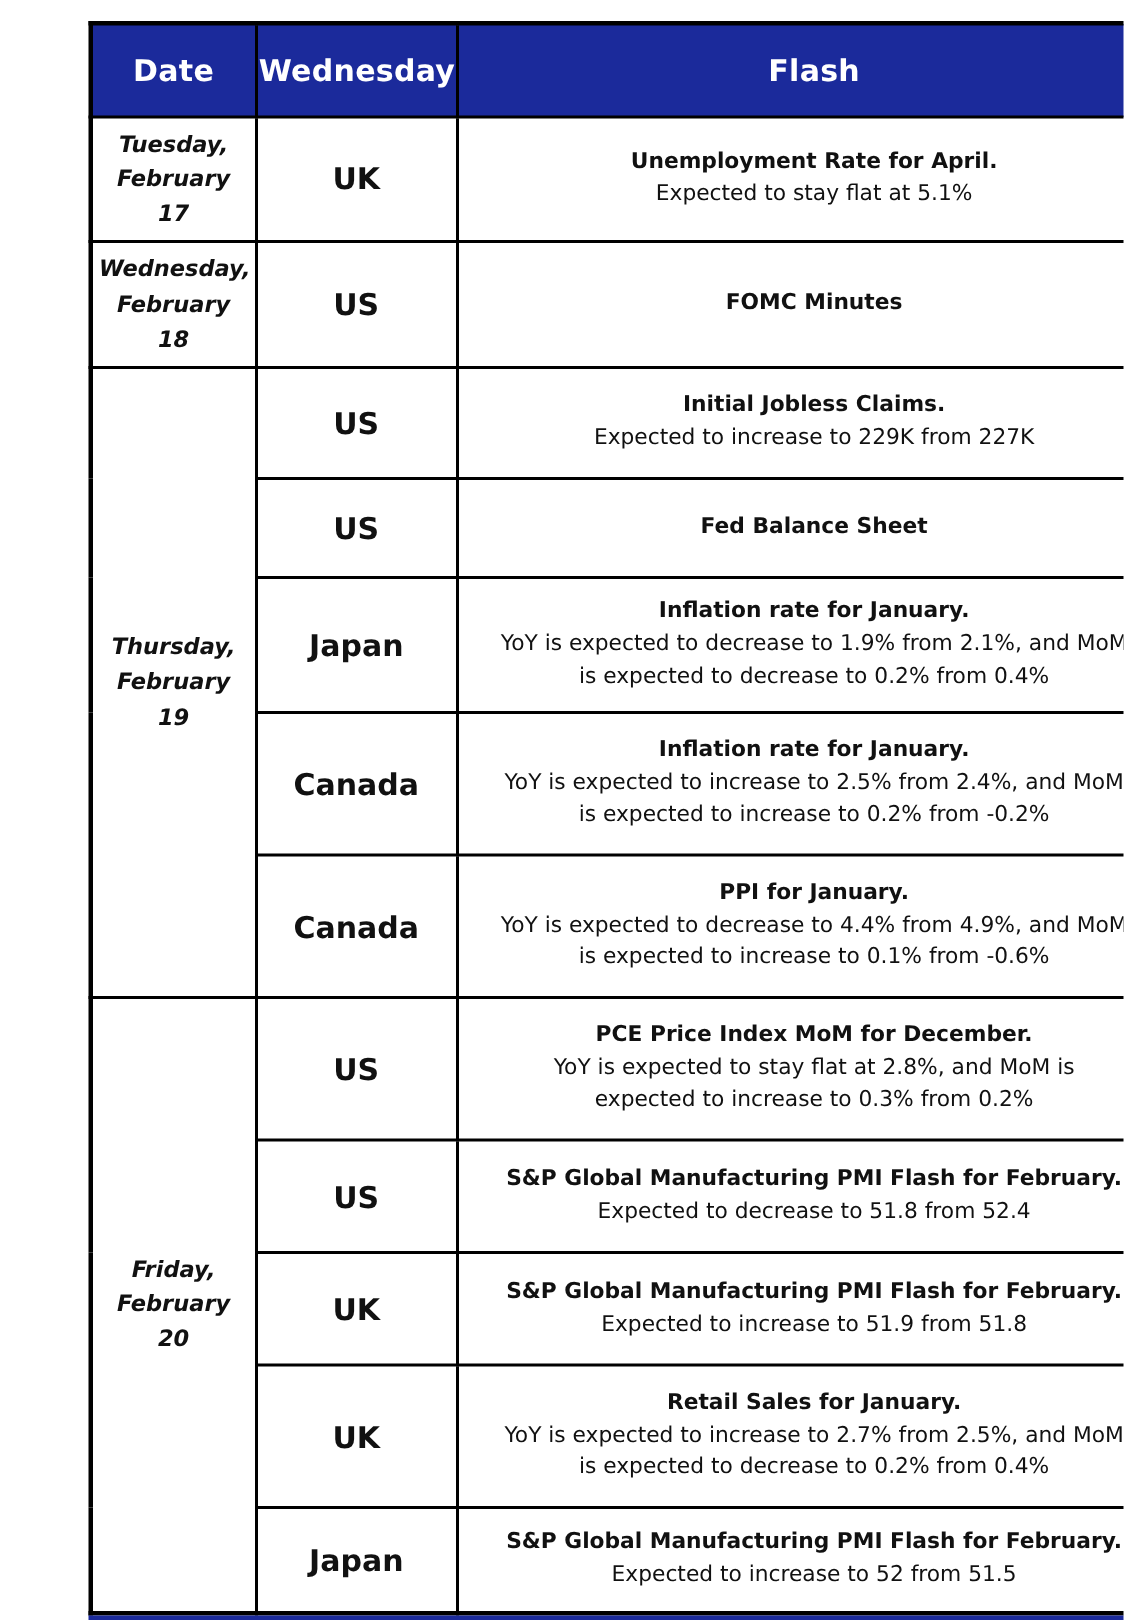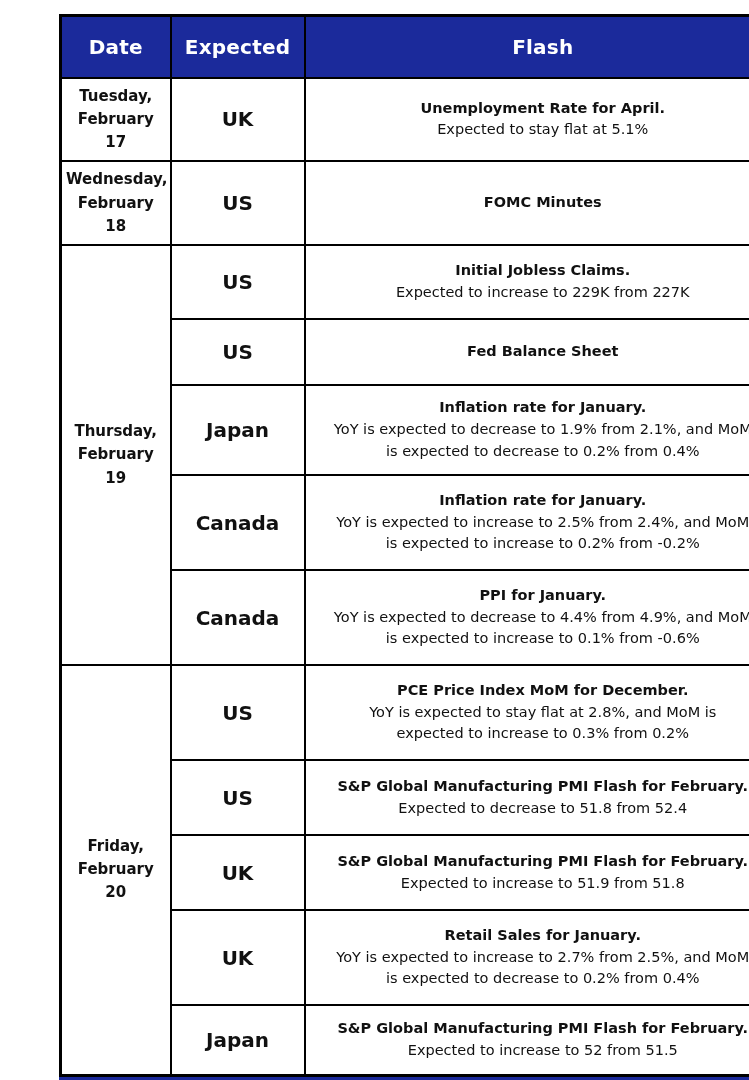--- a/index.html
+++ b/index.html
@@ -38,20 +38,21 @@
     font-weight: bold;
     height: 62px;
     letter-spacing: 0.2px;
   }
   td.date-cell {
     font-weight: bold;
     font-size: 15px;
     line-height: 1.55;
     white-space: pre-line;
     padding: 6px 4px;
+    font-style: italic;
   }
   td.cat-cell {
     font-weight: bold;
     font-size: 20px;
     padding: 6px 4px;
   }
   td.event-cell {
     padding: 10px 28px;
     font-size: 14.5px;
   }
@@ -77,21 +78,21 @@
 <div class="page">
   <table class="calendar">
     <colgroup>
       <col style="width:110px">
       <col style="width:134px">
       <col style="width:477px">
     </colgroup>
     <thead>
       <tr>
         <th>Date</th>
-        <th>Expected</th>
+        <th>Wednesday</th>
         <th>Flash</th>
       </tr>
     </thead>
     <tbody>
 
       <tr style="height:78px;">
         <td class="date-cell">Tuesday,
 February 17</td>
         <td class="cat-cell">UK</td>
         <td class="event-cell">

